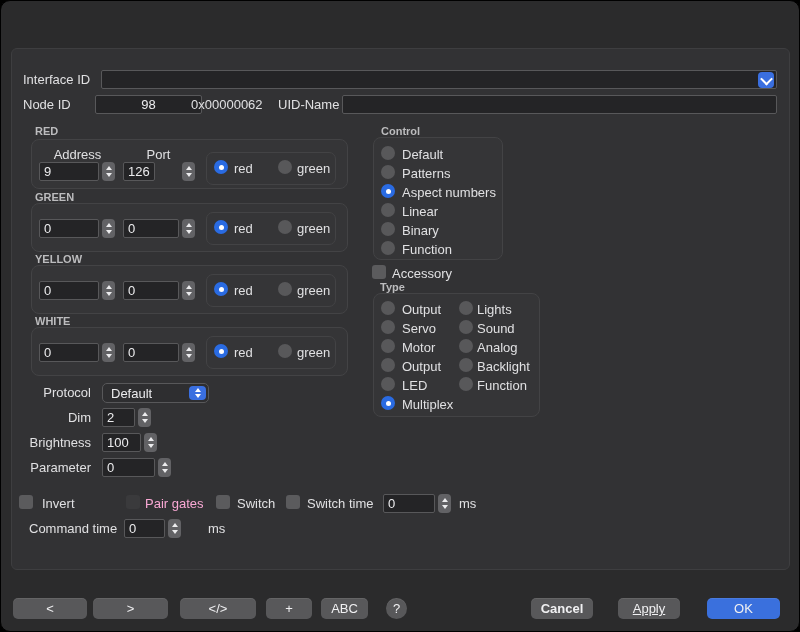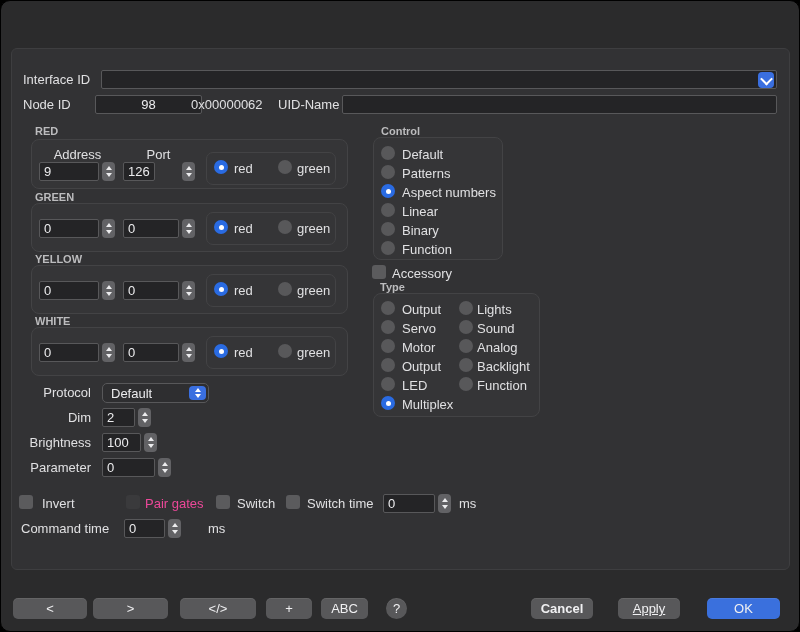--- a/index.html
+++ b/index.html
@@ -11,21 +11,21 @@
   .dot{position:absolute;top:8px;width:12px;height:12px;border-radius:50%;}
   
   .tabbar{position:absolute;top:36px;left:0;right:0;display:flex;justify-content:center;z-index:5;}
   .segctl{display:inline-flex;background:#242426;border-radius:7px;padding:1px;height:22px;align-items:stretch;}
   .seg{display:flex;align-items:center;padding:0 13px;font-size:13px;color:#e4e4e6;cursor:default;}
   .seg.sep{border-left:1px solid #454547;}
   .seg.selected{background:#69696c;border-radius:5px;box-shadow:0 0 1px rgba(0,0,0,.5);}
   
   .mainbox{position:absolute;left:10px;top:47px;width:777px;height:520px;background:#323234;border:1px solid #3e3e40;border-radius:6px;}
   .lbl{position:absolute;font-size:13px;color:#e0e0e2;white-space:nowrap;}
-  .lbl.dim-label{color:#ec4899;}
+  .lbl.dim-label{color:#f9a8d4;}
   .seclbl{position:absolute;font-size:11px;font-weight:bold;color:#bcbcbe;}
   .gbox{position:absolute;border:1px solid #434345;border-radius:8px;background:rgba(255,255,255,0.015);}
   .rbox{position:absolute;border:1px solid #434345;border-radius:7px;}
   .field{position:absolute;background:#242426;border:1px solid #58585a;border-radius:2px;color:#ececee;font-size:13px;font-family:"Liberation Sans",sans-serif;padding:0 4px;box-sizing:border-box;height:19px;outline:none;}
   .field.center{text-align:center;}
   .stepper{position:absolute;width:13px;height:19px;background:#626265;border-radius:4px;display:flex;flex-direction:column;align-items:center;justify-content:center;gap:3px;cursor:default;}
   .stepper .up{width:0;height:0;border-left:3px solid transparent;border-right:3px solid transparent;border-bottom:4px solid #ececee;}
   .stepper .dn{width:0;height:0;border-left:3px solid transparent;border-right:3px solid transparent;border-top:4px solid #ececee;}
   .radio{position:absolute;width:14px;height:14px;border-radius:50%;background:#58585a;}
   .radio.on{background:#2a6be2;}
@@ -215,21 +215,21 @@
   <span class="lbl" style="left:236px;top:495px;">Switch</span>
   <span class="check" style="left:285px;top:494px;"></span>
   <span class="lbl" style="left:306px;top:495px;">Switch time</span>
   <input class="field" style="left: 382px; top: 493px; width: 52px;" value="0">
   <span class="stepper" style="left:437px;top:493px;">
       <i class="up"></i>
       <i class="dn"></i>
     </span>
   <span class="lbl" style="left:458px;top:495px;">ms</span>
 
-  <span class="lbl" style="left:20px;top:520px;">Command time</span>
+  <span class="lbl" style="left:28px;top:520px;">Command time</span>
   <input class="field" style="left: 123px; top: 518px; width: 41px;" value="0">
   <span class="stepper" style="left:167px;top:518px;">
       <i class="up"></i>
       <i class="dn"></i>
     </span>
   <span class="lbl" style="left:207px;top:520px;">ms</span>
 
   <button class="btn" style="left:12px;width:74px;">&lt;</button>
   <button class="btn" style="left:92px;width:75px;">&gt;</button>
   <button class="btn" style="left:179px;width:76px;">&lt;/&gt;</button>

